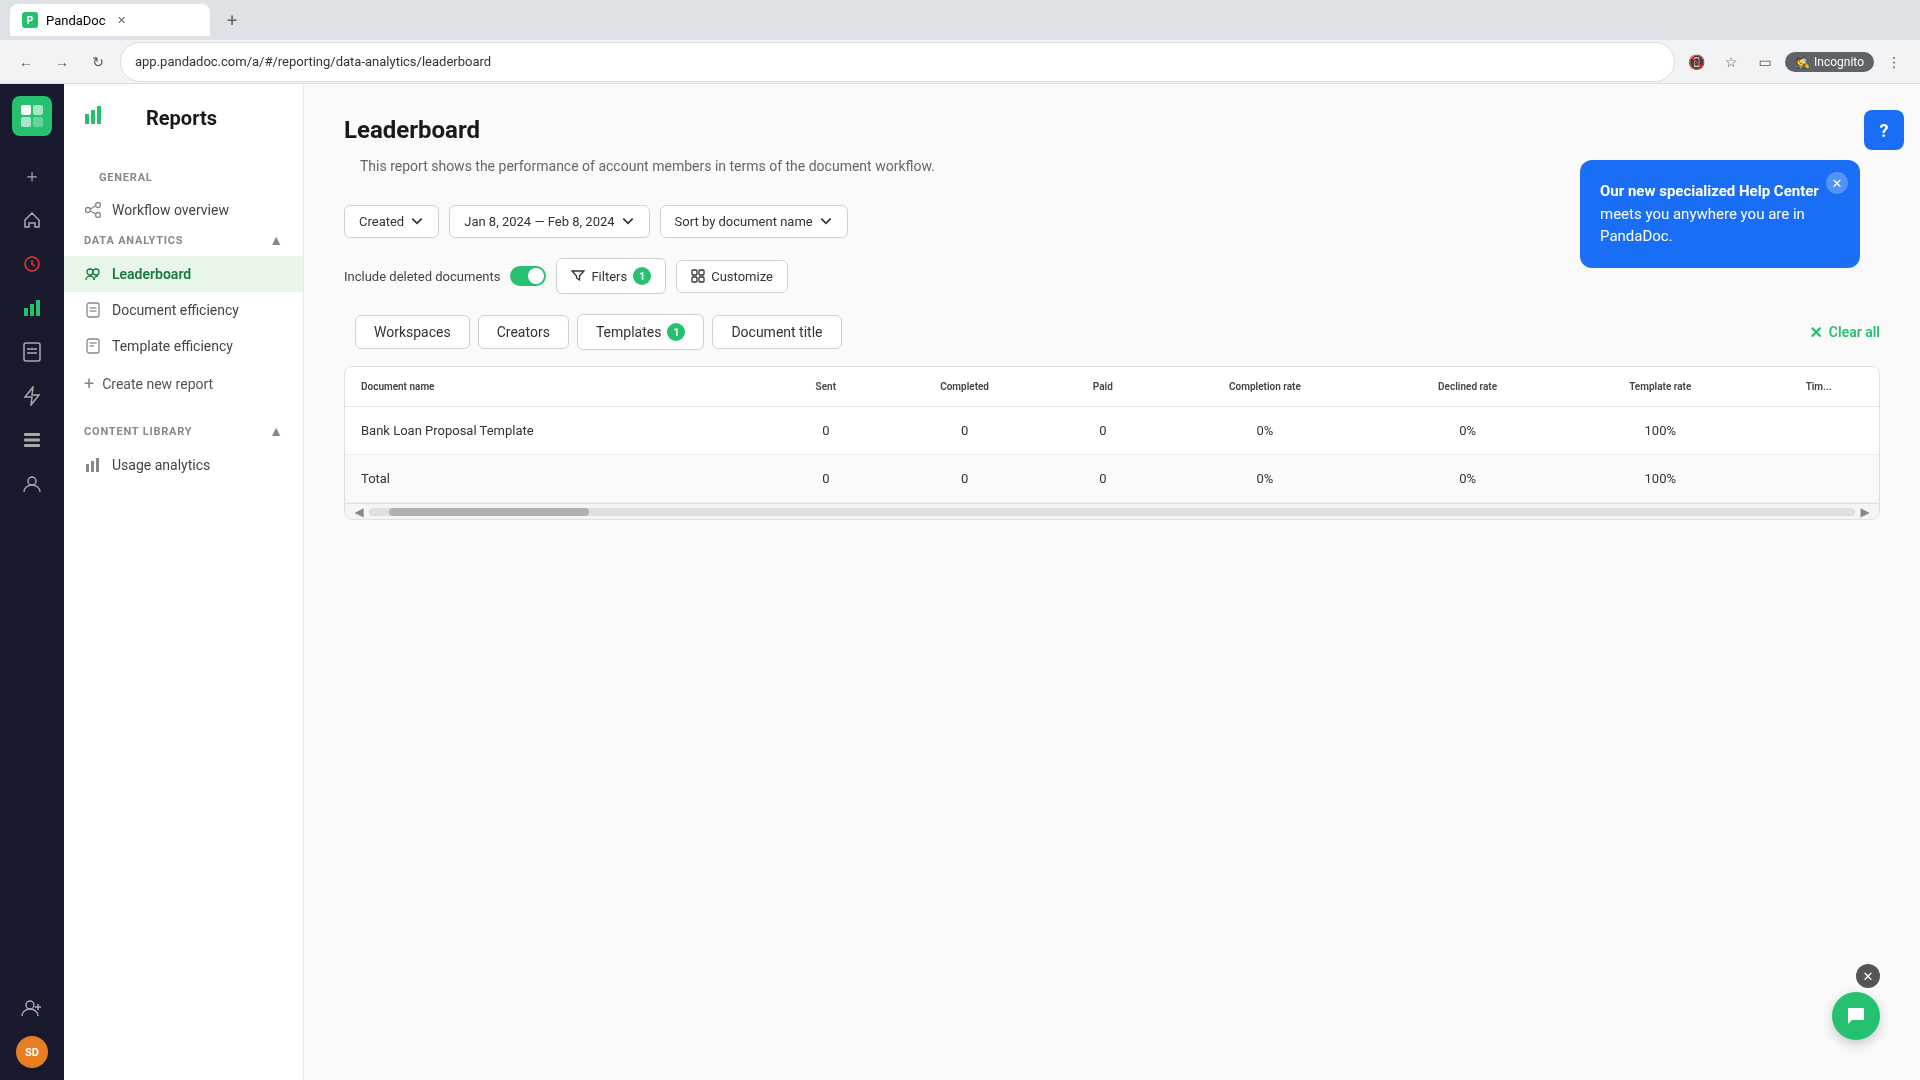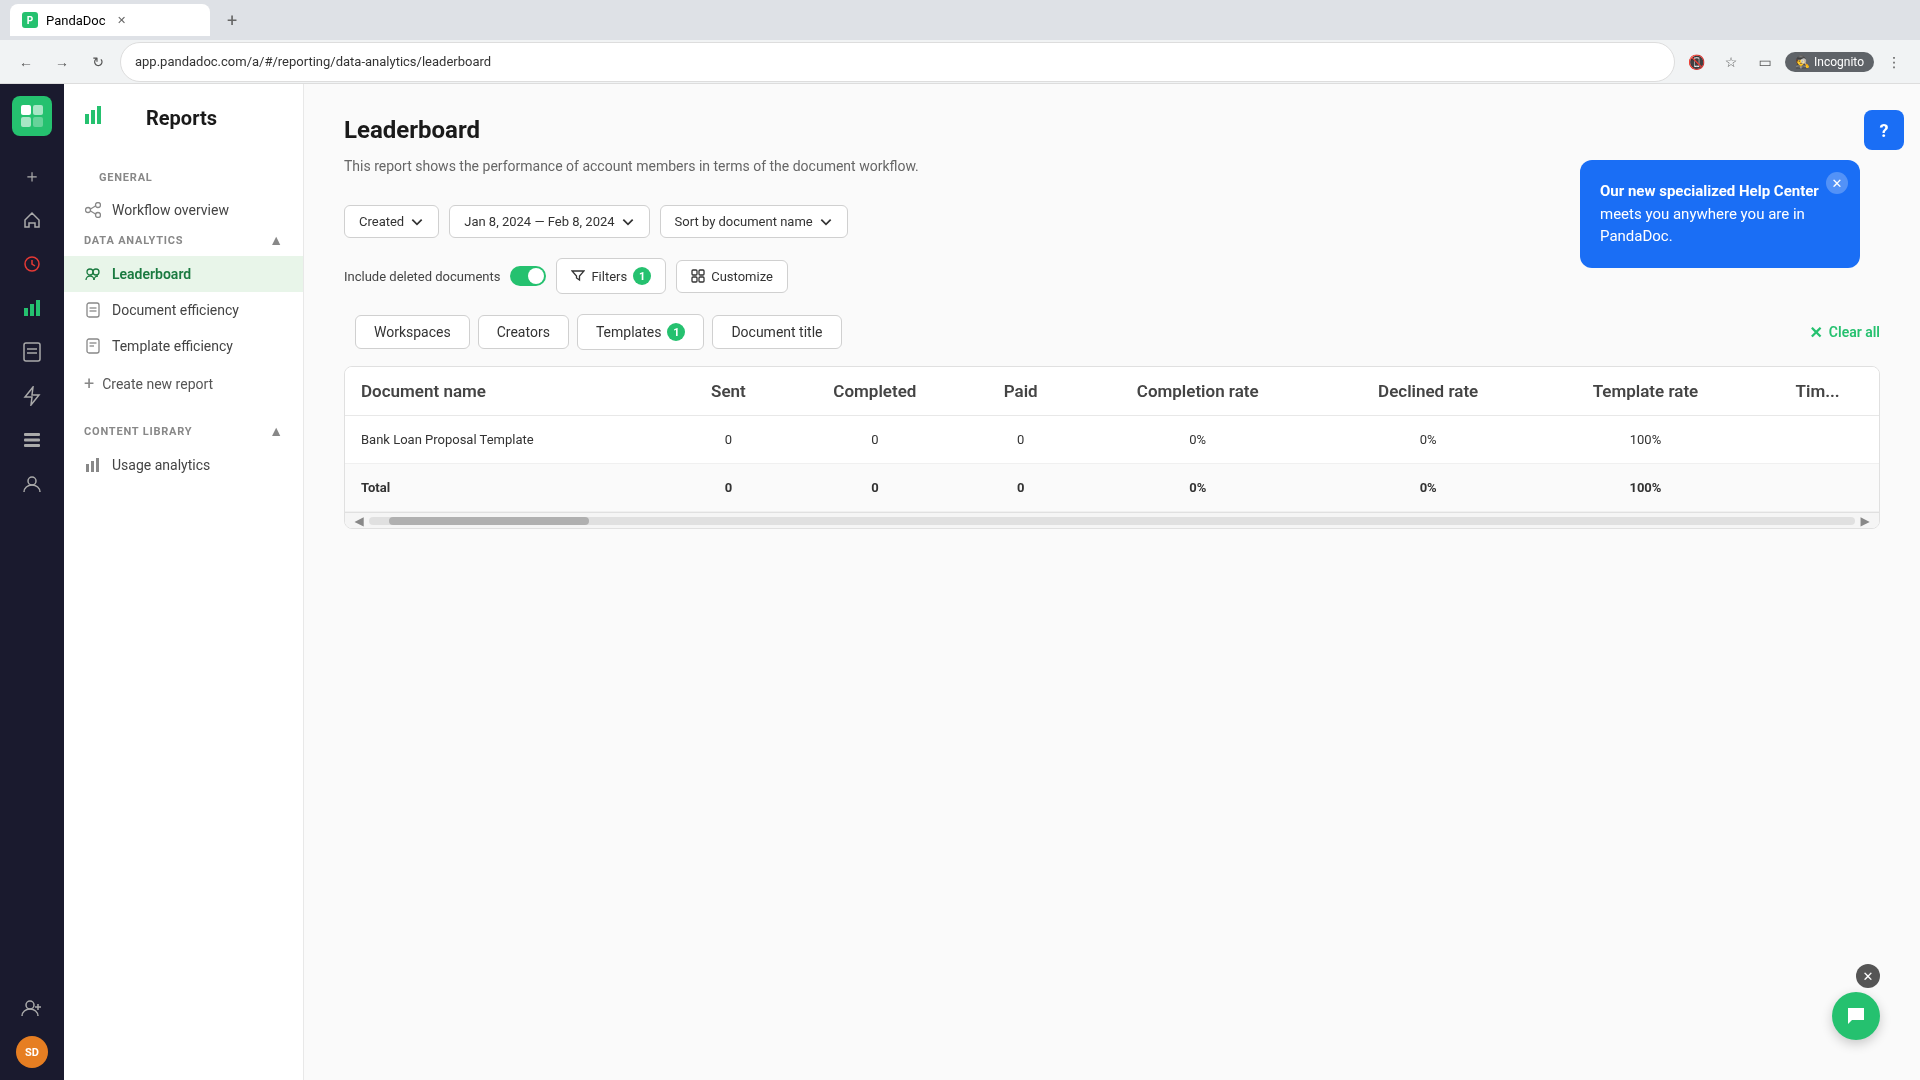--- a/index.html
+++ b/index.html
@@ -38,46 +38,46 @@
     .sidebar-item.active { background: #e8f5e9; color: #1a7a40; font-weight: 600; }
     .sidebar-item-icon { width: 18px; height: 18px; display: flex; align-items: center; justify-content: center; flex-shrink: 0; }
     .sidebar-section-header { display: flex; align-items: center; justify-content: space-between; padding: 4px 20px 8px; }
     .sidebar-section-header-label { font-size: 11px; font-weight: 700; color: #888; letter-spacing: 0.8px; text-transform: uppercase; }
     .sidebar-collapse { cursor: pointer; color: #888; font-size: 14px; }
     .sidebar-add-btn { display: flex; align-items: center; gap: 8px; padding: 9px 20px; cursor: pointer; color: #555; font-size: 14px; }
 
     
     .main-content { flex: 1; background: #fafafa; overflow-y: auto; padding: 32px 40px; position: relative; }
     .page-title { font-size: 24px; font-weight: 700; color: #1a1a1a; margin-bottom: 12px; }
-    .page-description { font-size: 14px; color: #666; line-height: 1.5; max-width: 600px; margin-bottom: 28px; }
+    .page-description { font-size: 14px; color: #666; line-height: 1.5; max-width: 600px; margin-bottom: 28px; margin-left: 16px; }
 
     
     .toolbar { display: flex; align-items: center; gap: 10px; margin-bottom: 20px; flex-wrap: wrap; }
-    .toolbar-btn { display: flex; align-items: center; gap: 6px; padding: 8px 14px; border: 1px solid #d0d0d0; border-radius: 6px; background: white; cursor: pointer; font-size: 13px; color: #333; white-space: nowrap; }
+    .toolbar-btn { display: flex; align-items: flex-start; gap: 6px; padding: 8px 14px; border: 1px solid #d0d0d0; border-radius: 6px; background: white; cursor: pointer; font-size: 13px; color: #333; white-space: nowrap; }
     .toolbar-btn svg { width: 14px; height: 14px; }
     .toggle-row { display: flex; align-items: center; gap: 10px; font-size: 13px; color: #444; }
     .toggle { width: 36px; height: 20px; background: #25c16f; border-radius: 10px; position: relative; cursor: pointer; }
     .toggle-knob { width: 16px; height: 16px; background: white; border-radius: 50%; position: absolute; top: 2px; right: 2px; transition: left 0.2s; }
     .filters-btn { display: flex; align-items: center; gap: 6px; padding: 8px 14px; border: 1px solid #d0d0d0; border-radius: 6px; background: white; cursor: pointer; font-size: 13px; color: #333; }
     .filter-badge { background: #25c16f; color: white; border-radius: 50%; width: 18px; height: 18px; display: flex; align-items: center; justify-content: center; font-size: 11px; font-weight: 700; }
     .customize-btn { display: flex; align-items: center; gap: 6px; padding: 8px 14px; border: 1px solid #d0d0d0; border-radius: 6px; background: white; cursor: pointer; font-size: 13px; color: #333; }
 
     
     .tabs-row { display: flex; align-items: center; gap: 8px; margin-bottom: 16px; flex-wrap: wrap; padding-left: 11px; }
     .tab-pill { padding: 8px 18px; border-radius: 6px; background: white; border: 1px solid #d0d0d0; cursor: pointer; font-size: 14px; color: #333; display: flex; align-items: center; gap: 6px; }
     .tab-pill.has-badge { }
     .tab-badge { background: #25c16f; color: white; border-radius: 50%; width: 18px; height: 18px; display: flex; align-items: center; justify-content: center; font-size: 11px; font-weight: 700; }
     .clear-all-btn { margin-left: auto; display: flex; align-items: center; gap: 6px; cursor: pointer; color: #25c16f; font-size: 14px; font-weight: 600; }
 
     
     .table-wrapper { background: white; border-radius: 8px; border: 1px solid #e0e0e0; overflow: hidden; }
     .data-table { width: 100%; border-collapse: collapse; min-width: 900px; }
-    .data-table th { background: white; padding: 14px 16px; text-align: left; font-size: 17px; font-weight: 600; color: #444; border-bottom: 1px solid #e8e8e8; white-space: nowrap; }
+    .data-table th { background: white; padding: 14px 16px; text-align: left; font-size: 10px; font-weight: 600; color: #444; border-bottom: 1px solid #e8e8e8; white-space: nowrap; }
     .data-table td { padding: 16px 16px; font-size: 13px; color: #333; border-bottom: 1px solid #f0f0f0; }
-    .data-table tr.total-row td { font-weight: 700; background: #fafafa; }
+    .data-table tr.total-row td { font-weight: 400; background: #fafafa; }
     .data-table td.numeric, .data-table th.numeric { text-align: center; }
     .table-scroll-container { overflow-x: auto; }
     .scroll-bar-area { height: 16px; background: #f5f5f5; border-top: 1px solid #e0e0e0; display: flex; align-items: center; padding: 0 4px; }
     .scroll-bar-track { flex: 1; height: 8px; background: #e0e0e0; border-radius: 4px; position: relative; }
     .scroll-bar-thumb { width: 200px; height: 8px; background: #b0b0b0; border-radius: 4px; position: absolute; left: 20px; }
     .scroll-arrow { width: 20px; height: 20px; display: flex; align-items: center; justify-content: center; cursor: pointer; color: #888; font-size: 12px; }
 
     
     .help-popup { position: fixed; top: 160px; right: 60px; width: 280px; background: #1a6ef5; border-radius: 12px; padding: 20px; color: white; z-index: 500; }
     .help-popup-close { position: absolute; top: 12px; right: 12px; width: 22px; height: 22px; background: rgba(255,255,255,0.25); border-radius: 50%; display: flex; align-items: center; justify-content: center; cursor: pointer; font-size: 13px; }

